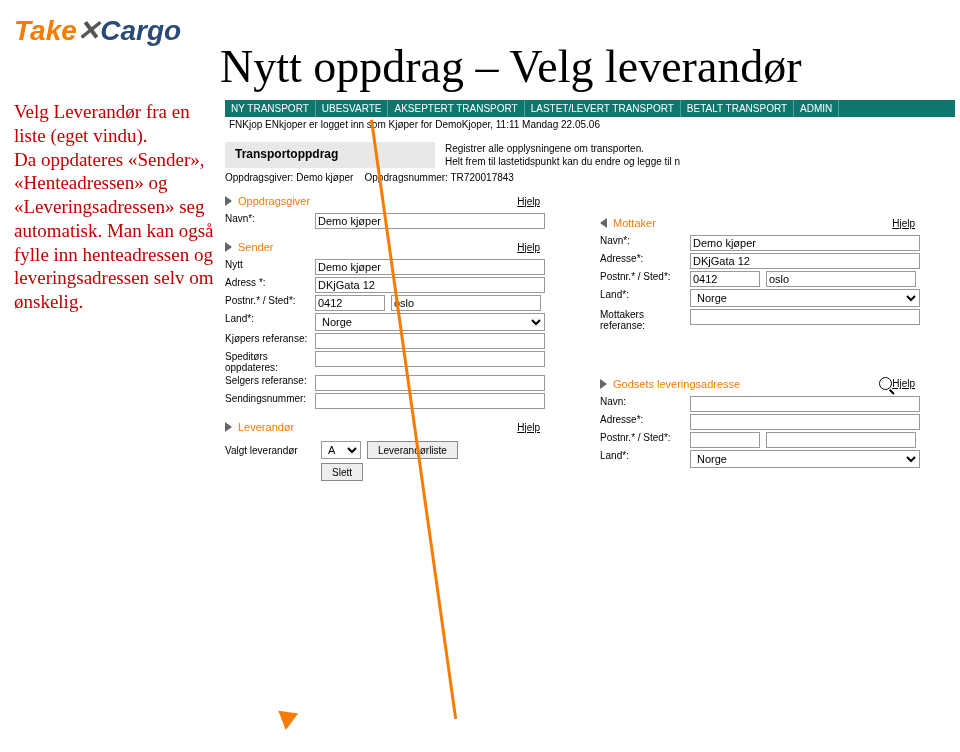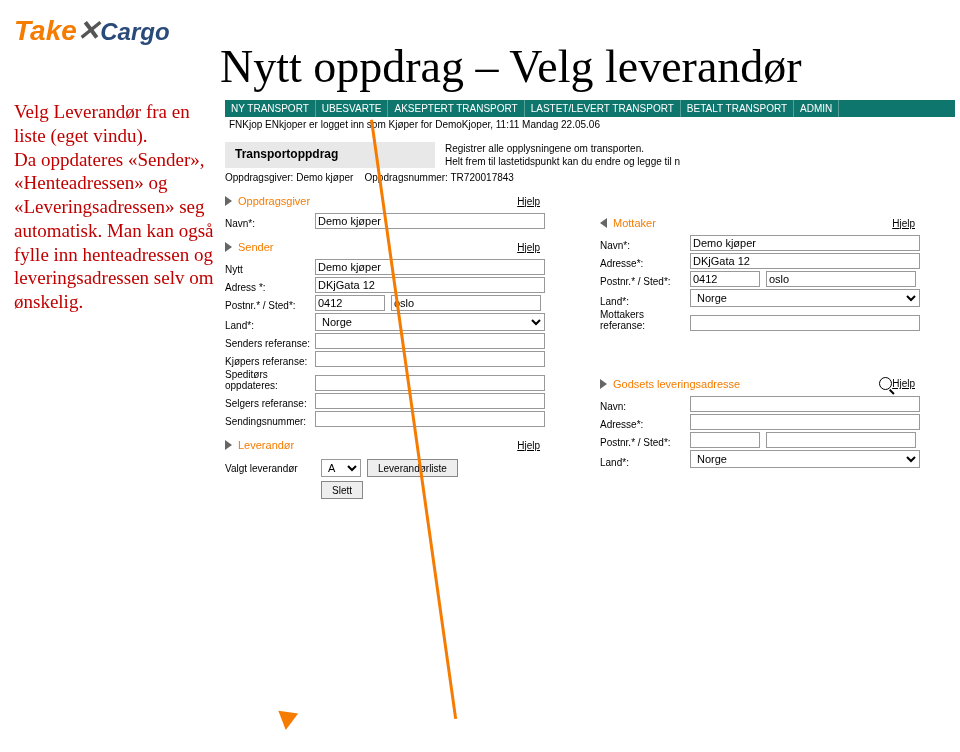--- a/index.html
+++ b/index.html
@@ -14,21 +14,21 @@
   }
   .logo {
     position: absolute;
     top: 14px;
     left: 14px;
     font-family: Arial Black, Arial, sans-serif;
     font-weight: 900;
   }
   .logo .take { color: #f57c00; font-size: 28px; font-style: italic; }
   .logo .x { color: #555; font-size: 28px; font-style: italic; }
-  .logo .cargo { color: #2a4b7a; font-size: 24px; font-style: italic; text-align: center; }
+  .logo .cargo { color: #2a4b7a; font-size: 28px; font-style: italic; text-align: center; }
 
   .title {
     position: absolute;
     top: 40px;
     left: 220px;
     font-size: 46px;
     font-family: "Times New Roman", serif;
     color: #000;
   }
 
@@ -110,21 +110,21 @@
 
   .grouplabel {
     color: #f57c00;
     font-size: 11px;
     flex: 1;
   }
   .hjelp { color: #000; font-size: 10px; text-decoration: underline; margin-right: 30px; }
 
   .field-row {
     display: flex;
-    align-items: flex-end;
+    align-items: flex-start;
     margin: 2px 0;
   }
   .field-label {
     width: 90px;
     font-size: 10px;
     color: #000;
   }
   .field-input {
     font-size: 11px;
     border: 1px solid #999;
@@ -251,24 +251,20 @@
       <div class="field-row">
         <span class="field-label">Postnr.* / Sted*:</span>
         <input class="field-input w-half" value="0412" style="">
         <input class="field-input w-half2" value="oslo" style="">
       </div>
       <div class="field-row">
         <span class="field-label">Land*:</span>
         <select class="field-input w-select"><option>Norge</option></select>
       </div>
       <div class="field-row">
-          <span class="field-label">Senders referanse:</span>
-          <input class="field-input w-full" style="">
-        </div>
-      <div class="field-row">
           <span class="field-label">Kjøpers referanse:</span>
           <input class="field-input w-full" style="">
         </div>
       <div class="field-row">
           <span class="field-label">Speditørs oppdateres:</span>
           <input class="field-input w-full" style="">
         </div>
       <div class="field-row">
           <span class="field-label">Selgers referanse:</span>
           <input class="field-input w-full" style="">

